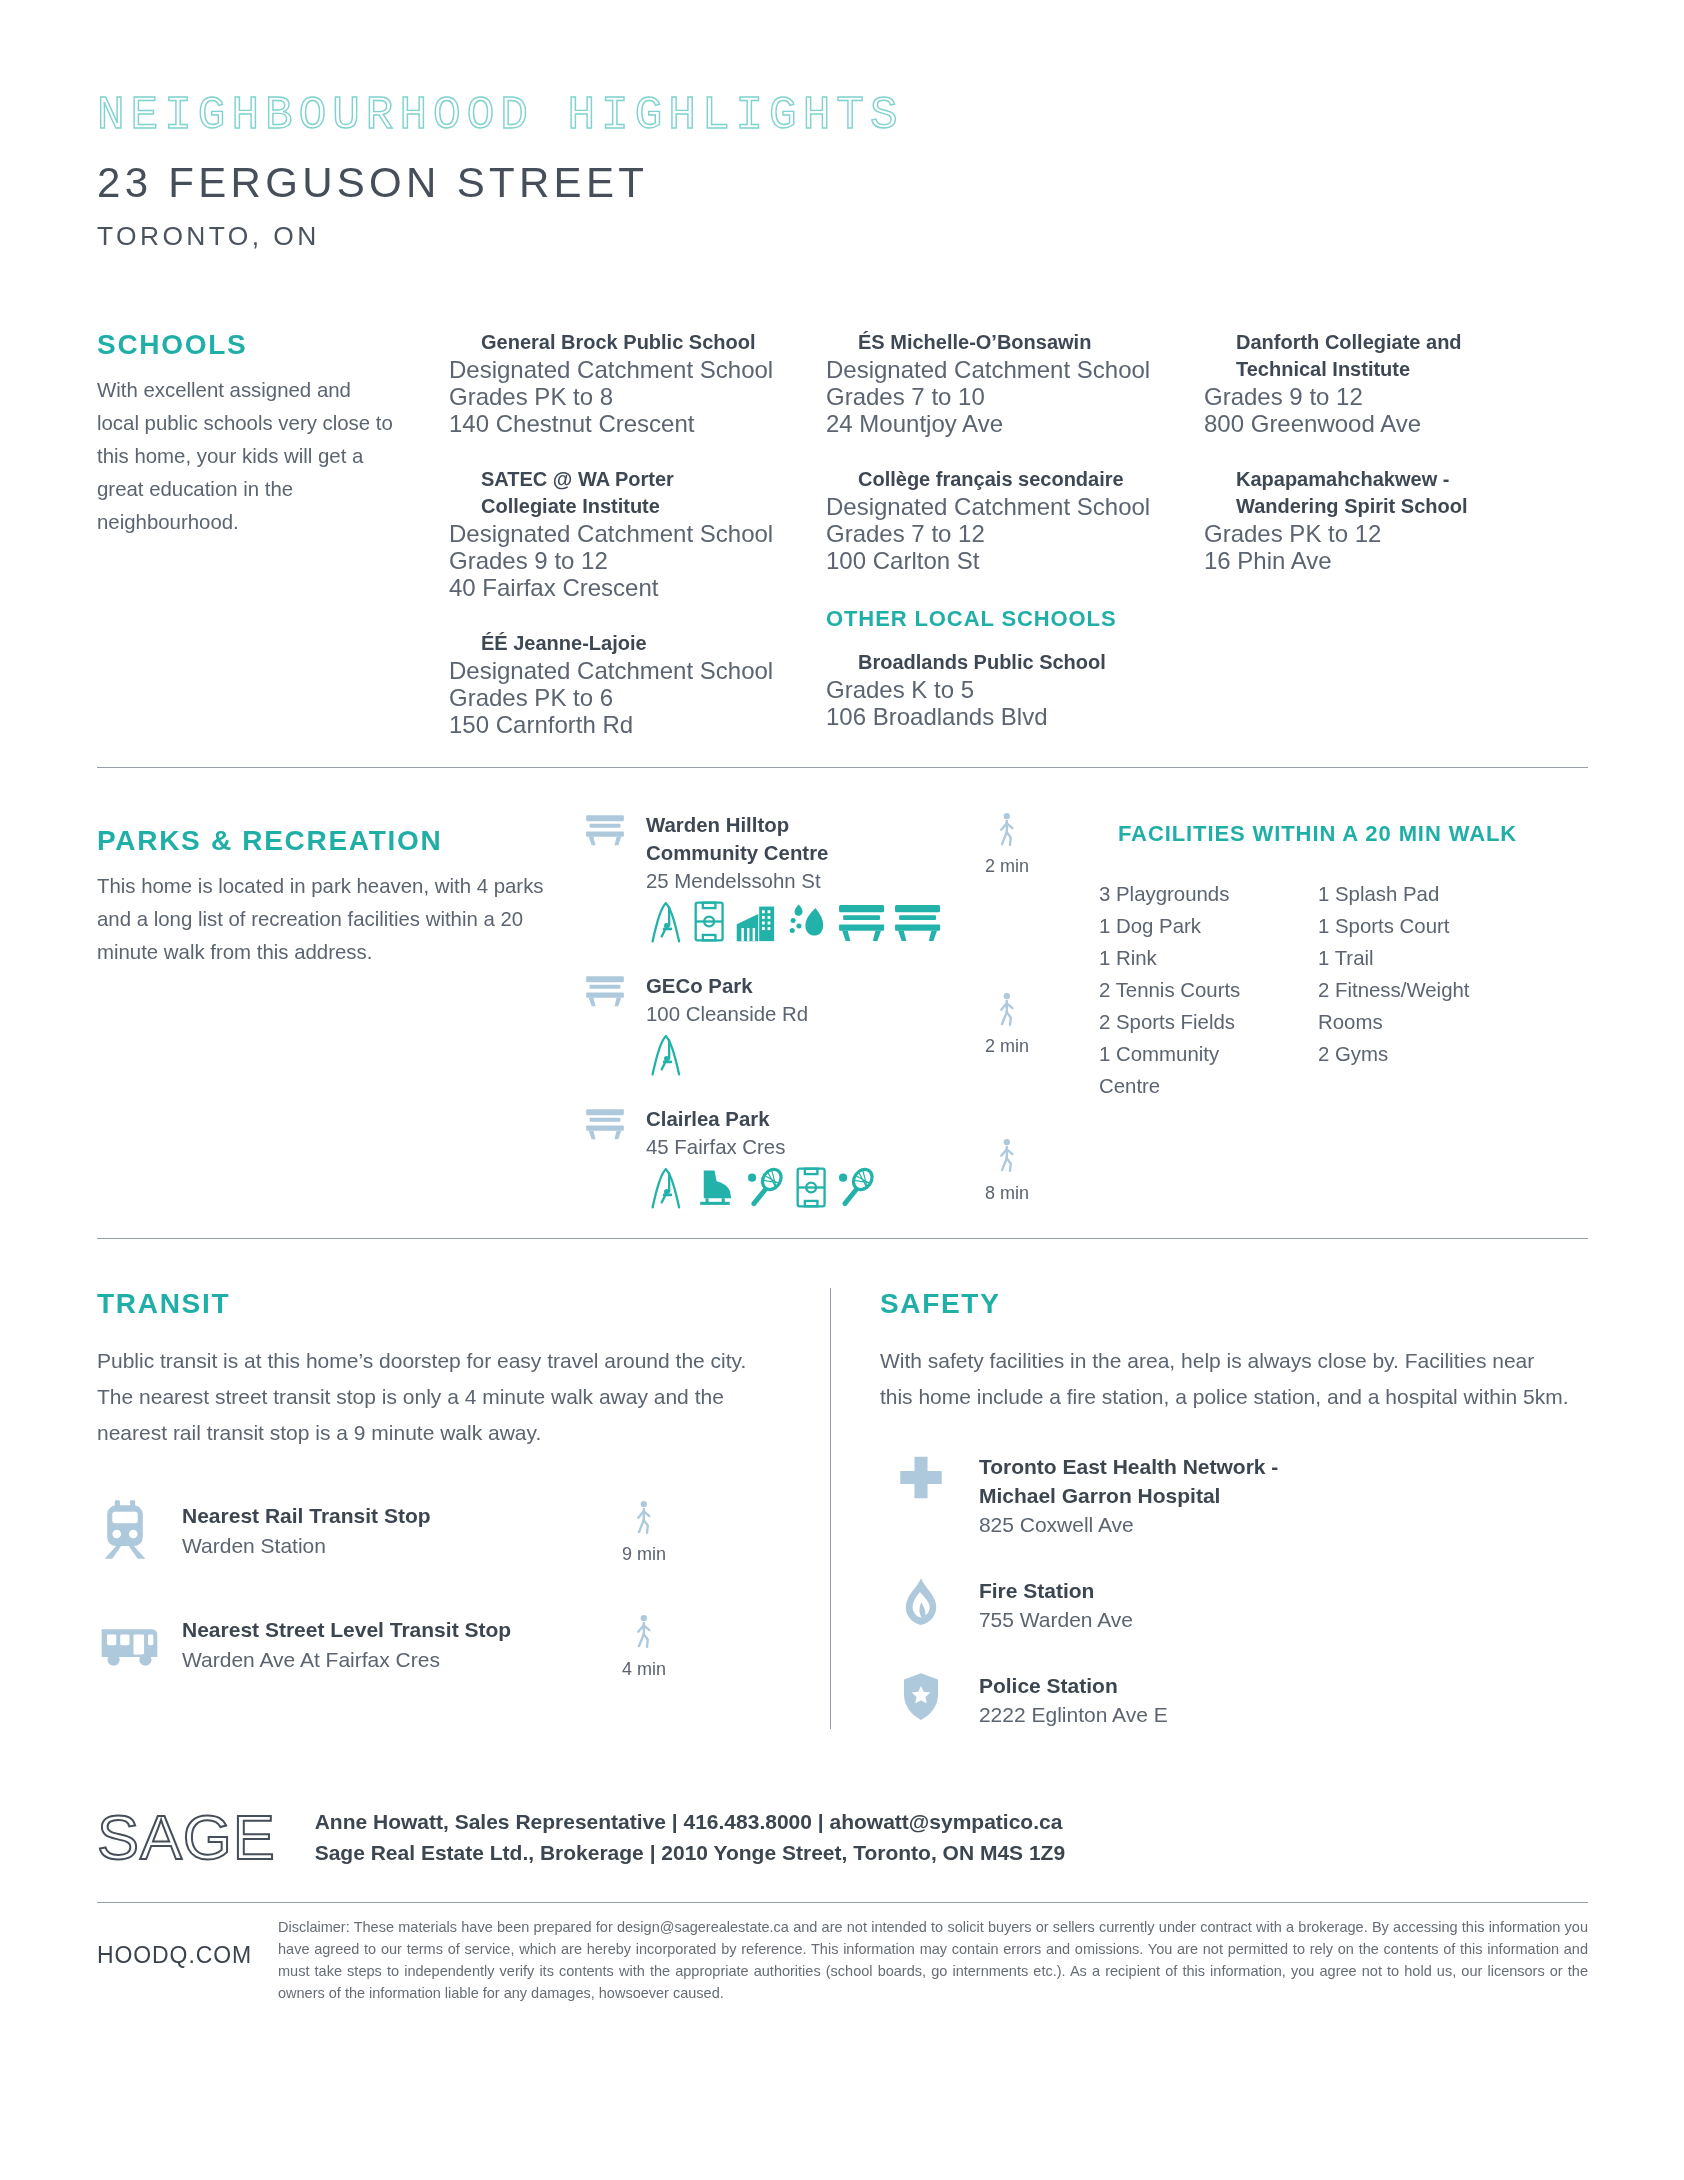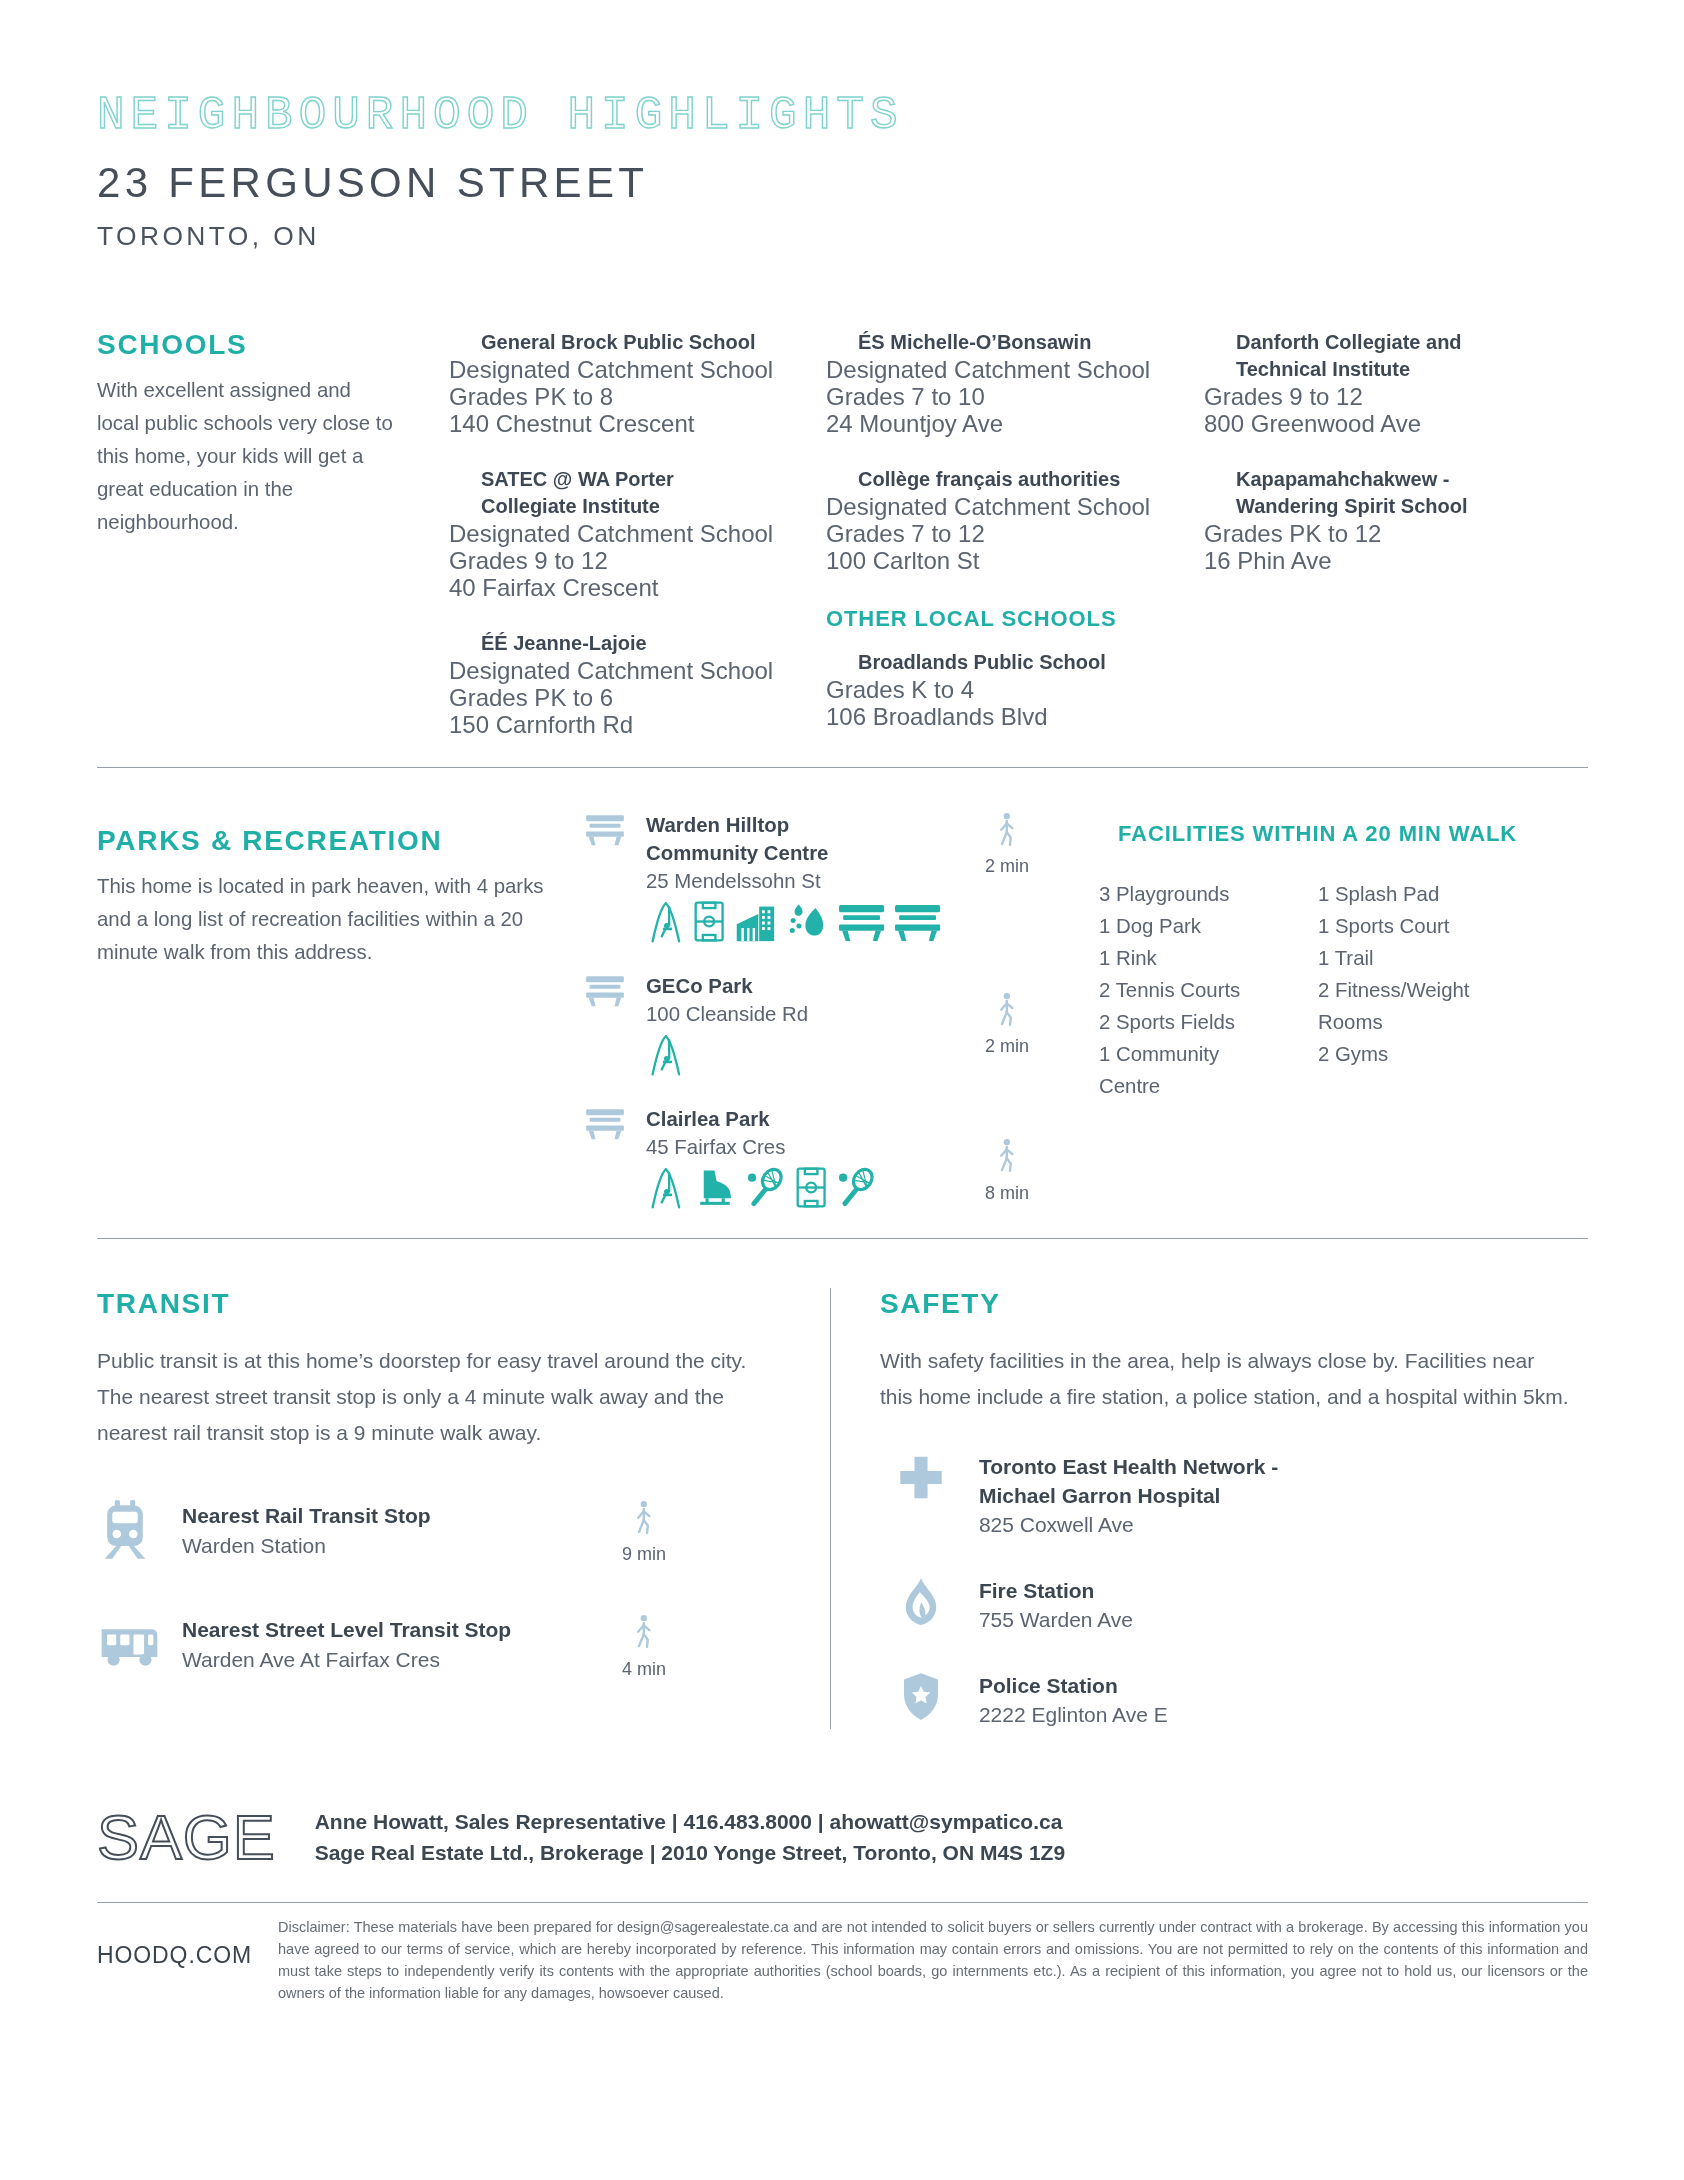--- a/index.html
+++ b/index.html
@@ -120,29 +120,29 @@
     </div>
 
     <div>
       <div class="school-block">
         <div class="school-name">ÉS Michelle-O’Bonsawin</div>
         <div class="school-line">Designated Catchment School</div>
         <div class="school-line">Grades 7 to 10</div>
         <div class="school-line">24 Mountjoy Ave</div>
       </div>
       <div class="school-block">
-        <div class="school-name">Collège français authorities</div>
+        <div class="school-name">Collège français secondaire</div>
         <div class="school-line">Designated Catchment School</div>
         <div class="school-line">Grades 7 to 12</div>
         <div class="school-line">100 Carlton St</div>
       </div>
       <div class="sub-heading other-heading">OTHER LOCAL SCHOOLS</div>
       <div class="school-block">
         <div class="school-name">Broadlands Public School</div>
-        <div class="school-line">Grades K to 4</div>
+        <div class="school-line">Grades K to 5</div>
         <div class="school-line">106 Broadlands Blvd</div>
       </div>
     </div>
 
     <div>
       <div class="school-block">
         <div class="school-name">Danforth Collegiate and
 Technical Institute</div>
         <div class="school-line">Grades 9 to 12</div>
         <div class="school-line">800 Greenwood Ave</div>

